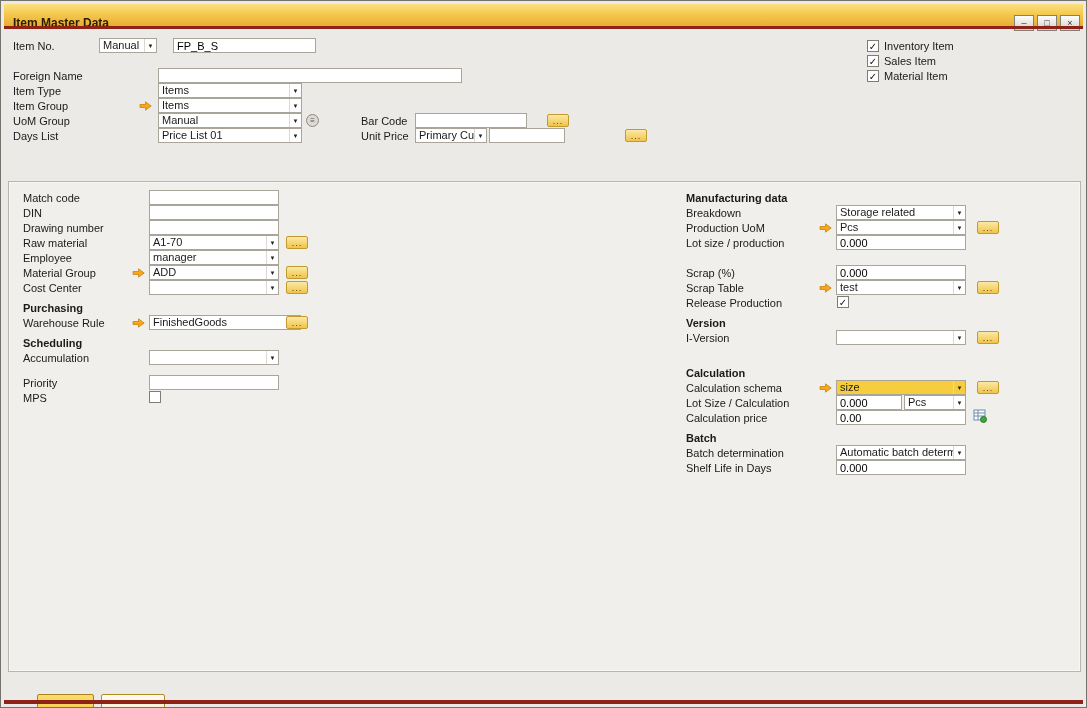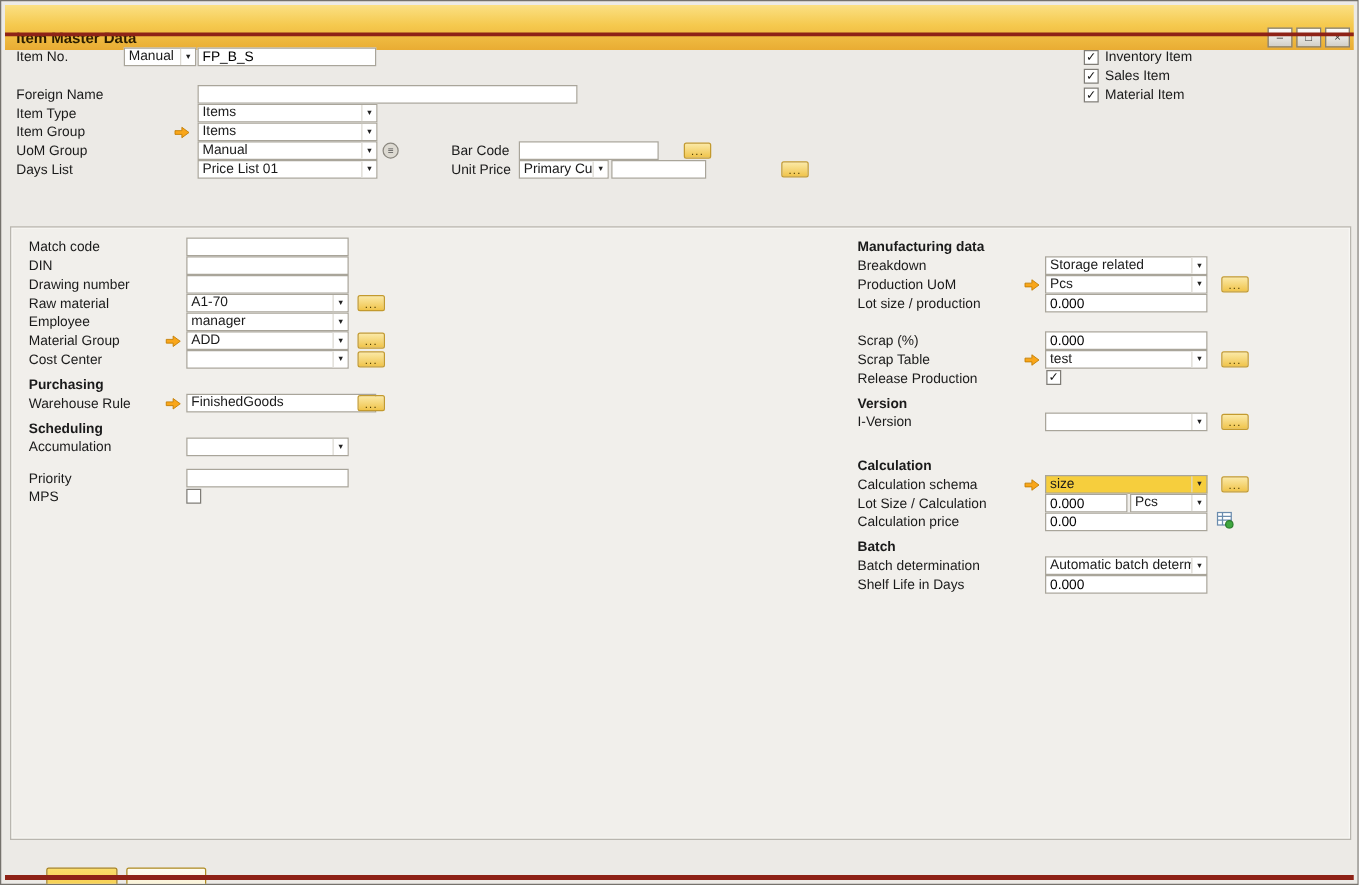--- a/index.html
+++ b/index.html
@@ -12,21 +12,21 @@
   }
   .window {
     position: relative;
     width: 1087px;
     height: 708px;
     background: #ECEAE6;
     border: 1px solid #75726C;
     overflow: hidden;
   }
   .titlebar {
-    position: absolute; left: 3px; top: 3px; right: 3px; height: 36px;
+    position: absolute; left: 3px; top: 3px; right: 3px; height: 22px;
     background: linear-gradient(180deg, #FBE083 0%, #F5C94E 45%, #E9AC33 100%);
     display: flex; align-items: center; padding: 15px 3px 0 9px;
   }
   .title { flex: 1; font-weight: bold; font-size: 12px; color: #2B1D00; }
   .win-btn {
     width: 20px; height: 16px; margin-left: 3px;
     background: linear-gradient(#FEFEFE, #D2CFC7);
     border: 1px solid #83807A;
     display: flex; align-items: center; justify-content: center;
     font-size: 9px; color: #333; cursor: default;
@@ -115,21 +115,21 @@
     <span class="win-btn">□</span>
     <span class="win-btn">×</span>
   </div>
   <div class="divider-top"></div>
 
   <span class="lbl" style="left:12px;top:38px">Item No.</span>
   <div class="sel" style="left:98px;top:37px;width:58px">
     <span class="txt">Manual</span>
     <span class="arw">▼</span>
   </div>
-  <input class="fld" style="left: 157px; top: 37px; width: 143px;" value="FP_B_S">
+  <input class="fld" style="left: 172px; top: 37px; width: 143px;" value="FP_B_S">
 
   <span class="cb checked" style="left:866px;top:39px"></span>
   <span class="lbl" style="left:883px;top:38px">Inventory Item</span>
   <span class="cb checked" style="left:866px;top:54px"></span>
   <span class="lbl" style="left:883px;top:53px">Sales Item</span>
   <span class="cb checked" style="left:866px;top:69px"></span>
   <span class="lbl" style="left:883px;top:68px">Material Item</span>
 
   <span class="lbl" style="left:12px;top:68px">Foreign Name</span>
   <input class="fld" style="left: 157px; top: 67px; width: 304px;" value="">

